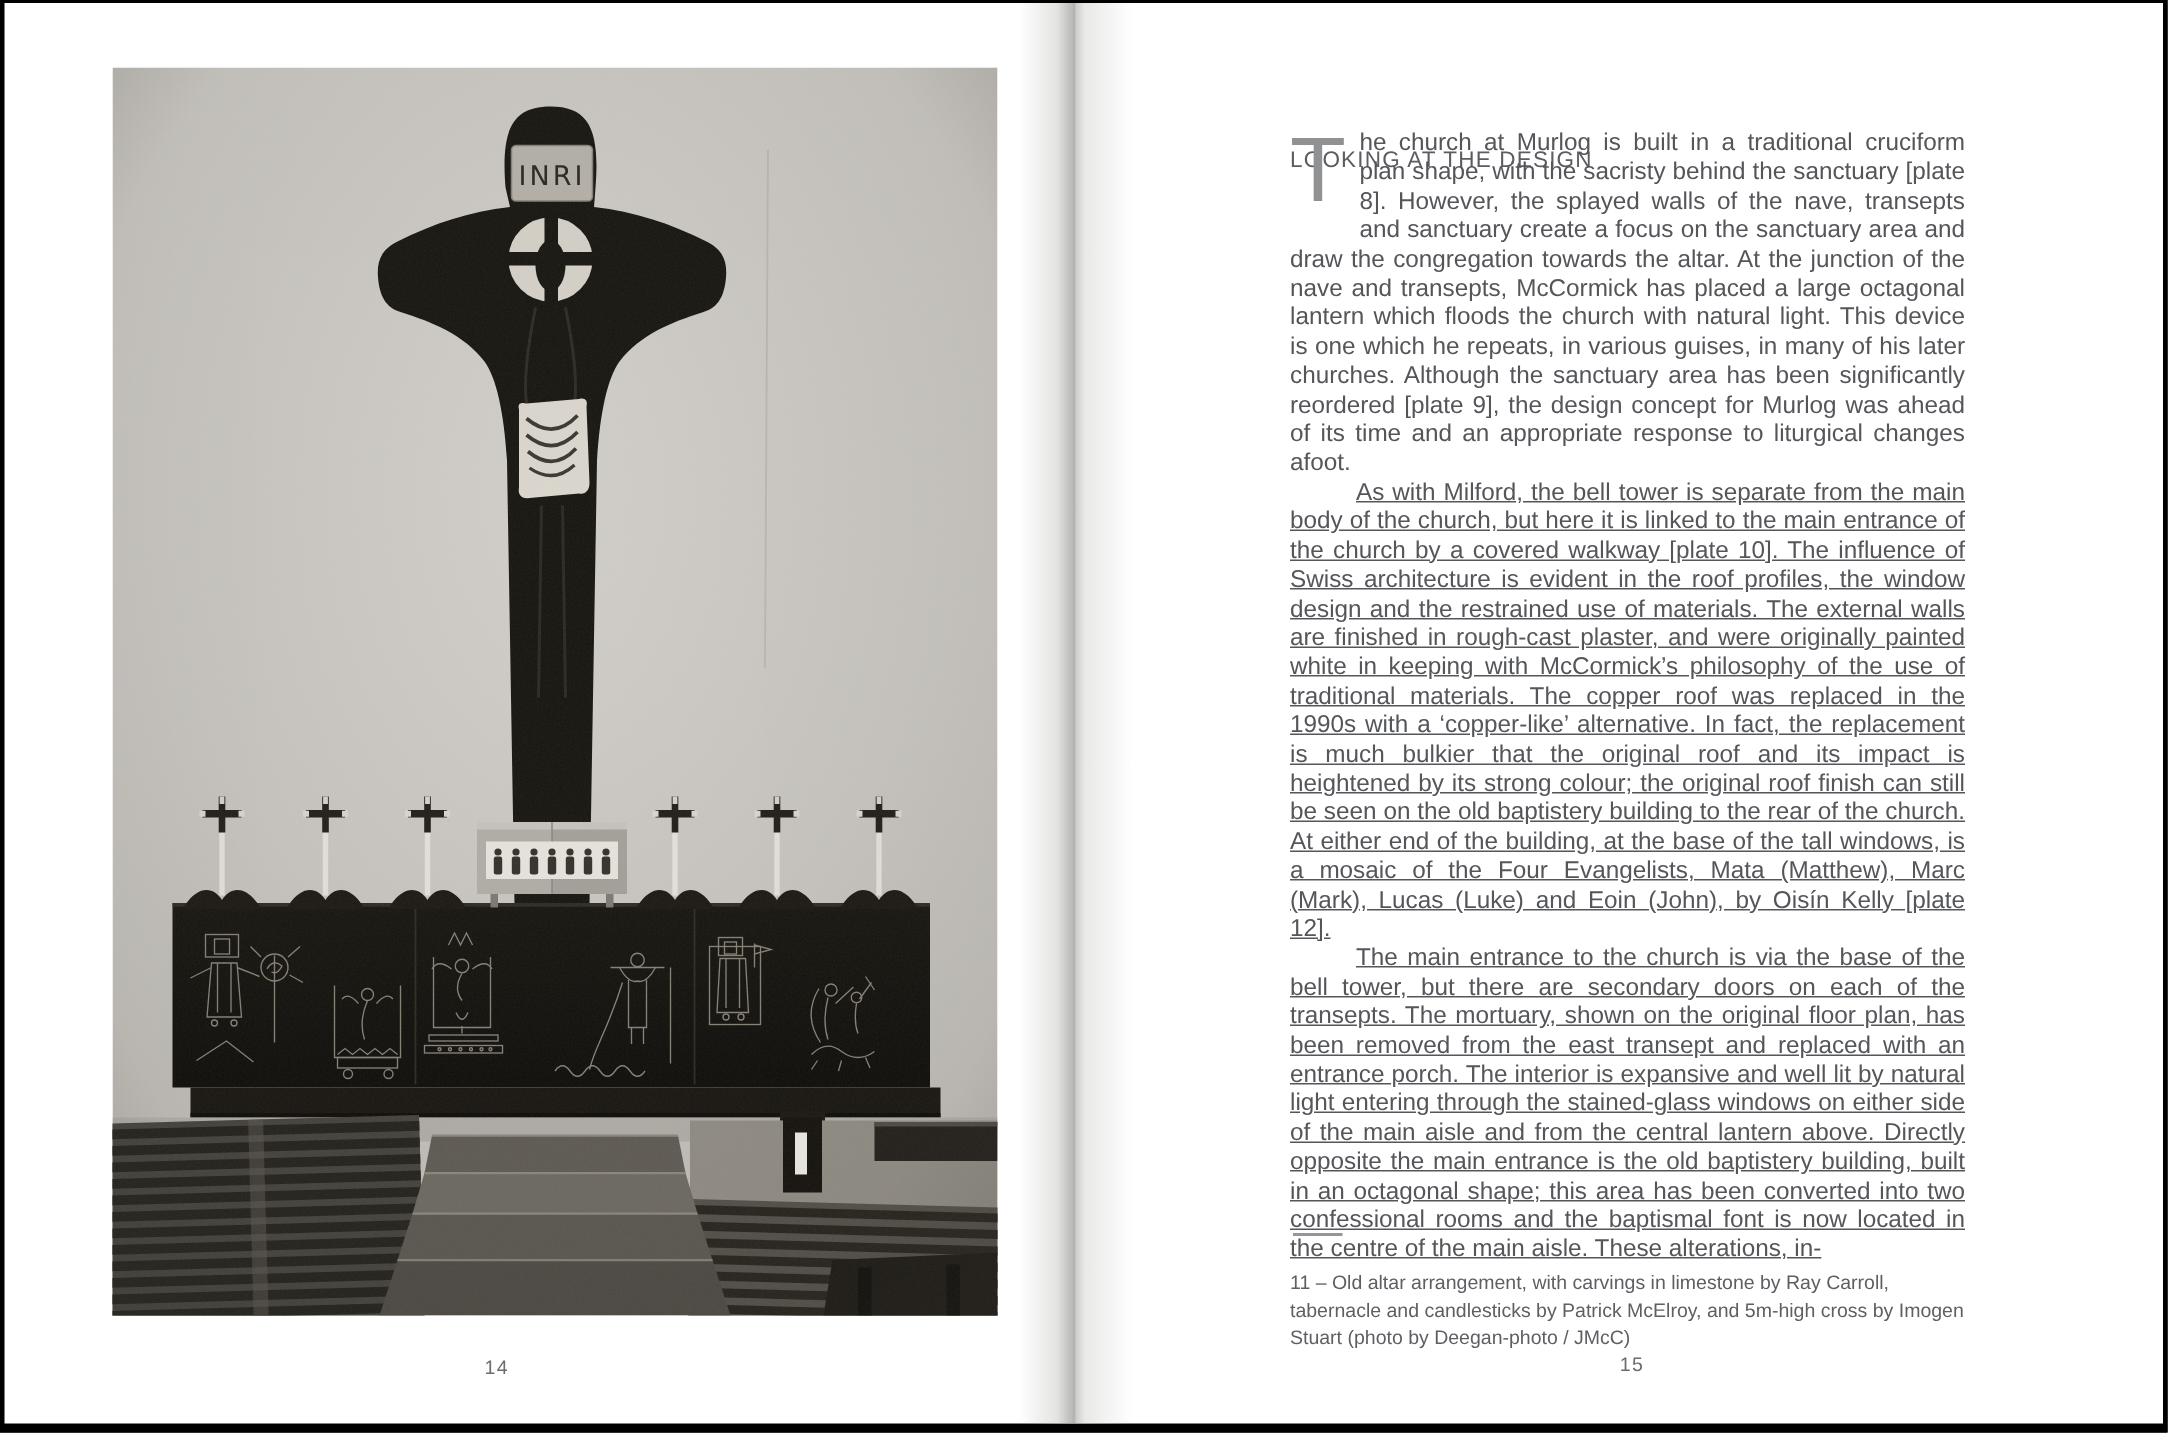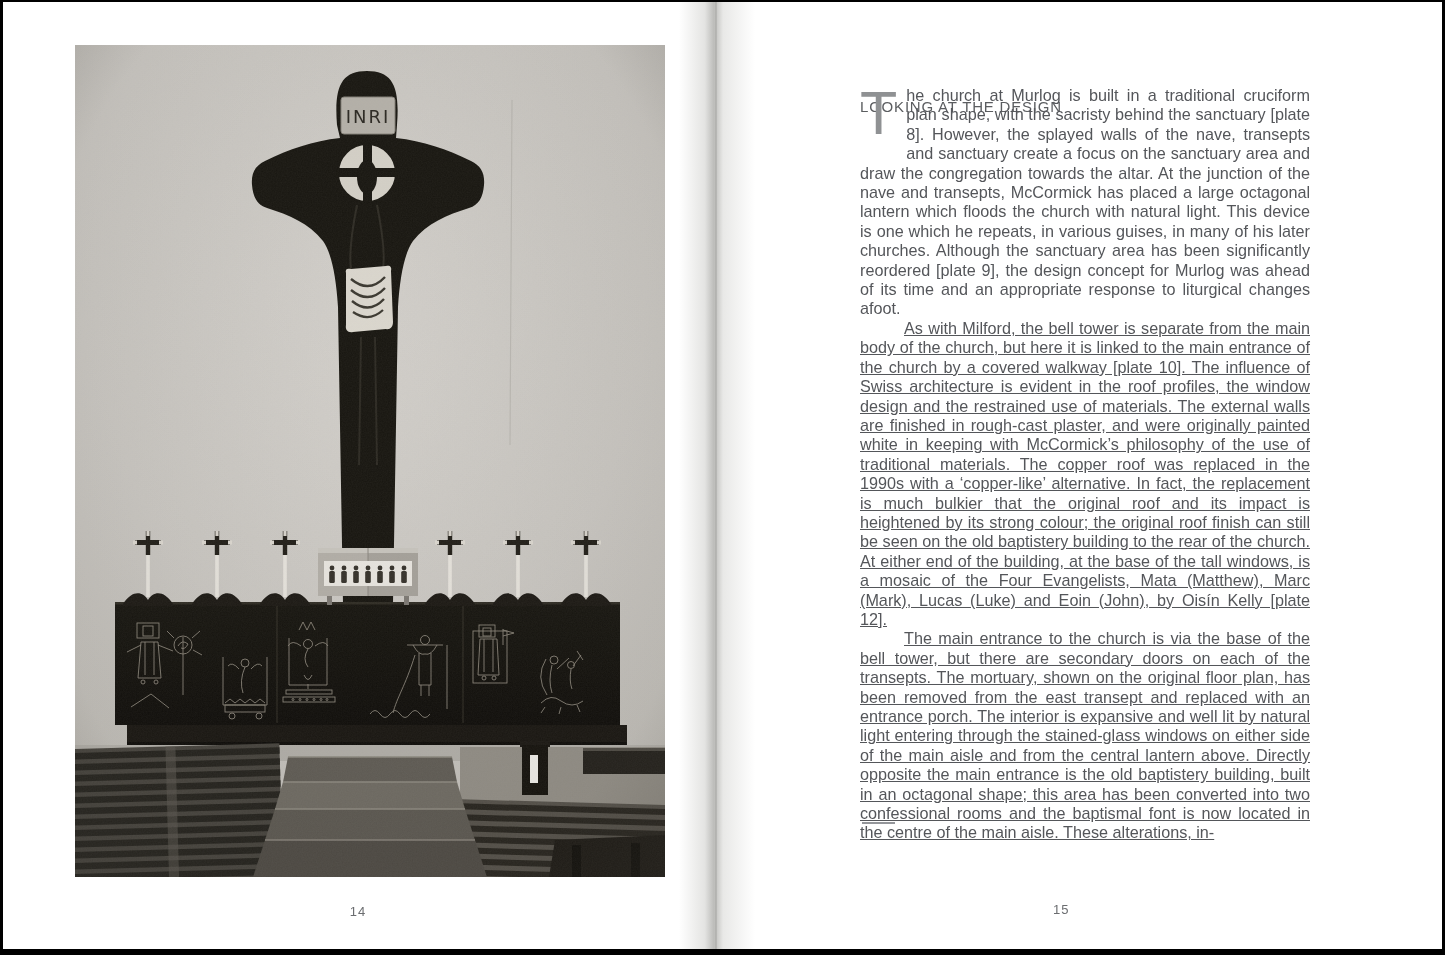--- a/index.html
+++ b/index.html
@@ -14,22 +14,22 @@
       rgba(205,205,202,0.55) 34%,
       rgba(176,176,173,0.85) 46%,
       rgba(214,214,211,0.55) 58%,
       rgba(255,255,255,0) 100%);}
   .gutter-line{position:absolute;left:712px;top:0;width:2px;height:947px;
     background:rgba(150,150,147,0.35);}
 
   
   .photo-wrap{position:absolute;left:72px;top:43px;width:590px;height:832px;}
   .pagenum{position:absolute;color:#6b6d70;font-size:13px;letter-spacing:1px;}
-  #pn-left{left:320px;top:902px;width:70px;text-align:center;}
-  #pn-right{left:1050px;top:900px;width:70px;}
+  #pn-left{left:320px;top:902px;width:70px;text-align:left;}
+  #pn-right{left:1050px;top:900px;width:70px;text-align:center;}
 
   
   .heading{position:absolute;left:857px;top:48px;width:460px;
     font-size:15px;letter-spacing:0.8px;color:#5b5d60;font-weight:400;margin-top:48px;}
   .bodycol{position:absolute;left:857px;top:84px;width:450px;
     color:#54565a;font-size:16.2px;line-height:19.4px;text-align:justify;}
   .bodycol p{margin:0;padding:0;}
   .bodycol p.indented{text-indent:44px;text-decoration:underline;}
   .dropcap{float:left;font-size:61px;line-height:49px;height:56px;
     margin:3px 9px 0 0;color:#8f9193;}
@@ -350,16 +350,17 @@
 
   <div class="heading">LOOKING AT THE DESIGN</div>
 
   <div class="bodycol">
     <p><span class="dropcap">T</span><span>he church at Murlog is built in a traditional cruciform plan shape, with the sacristy behind the sanctuary [plate 8]. However, the splayed walls of the nave, transepts and sanctuary create a focus on the sanctuary area and draw the congregation towards the altar. At the junction of the nave and transepts, McCormick has placed a large octagonal lantern which floods the church with natural light. This device is one which he repeats, in various guises, in many of his later churches. Although the sanctuary area has been significantly reordered [plate 9], the design concept for Murlog was ahead of its time and an appropriate response to liturgical changes afoot.</span></p>
     <p class="indented">As with Milford, the bell tower is separate from the main body of the church, but here it is linked to the main entrance of the church by a covered walkway [plate 10]. The influence of Swiss architecture is evident in the roof profiles, the window design and the restrained use of materials. The external walls are finished in rough-cast plaster, and were originally painted white in keeping with McCormick’s philosophy of the use of traditional materials. The copper roof was replaced in the 1990s with a ‘copper-like’ alternative. In fact, the replacement is much bulkier that the original roof and its impact is heightened by its strong colour; the original roof finish can still be seen on the old baptistery building to the rear of the church. At either end of the building, at the base of the tall windows, is a mosaic of the Four Evangelists, Mata (Matthew), Marc (Mark), Lucas (Luke) and Eoin (John), by Oisín Kelly [plate 12].</p>
     <p class="indented">The main entrance to the church is via the base of the bell tower, but there are secondary doors on each of the transepts. The mortuary, shown on the original floor plan, has been removed from the east transept and replaced with an entrance porch. The interior is expansive and well lit by natural light entering through the stained-glass windows on either side of the main aisle and from the central lantern above. Directly opposite the main entrance is the old baptistery building, built in an octagonal shape; this area has been converted into two confessional rooms and the baptismal font is now located in the centre of the main aisle. These alterations, in-</p>
   </div>
 
   <div class="cap-rule"></div>
+  <p class="caption">11 – Old altar arrangement, with carvings in limestone by Ray Carroll, tabernacle and candlesticks by Patrick McElroy, and 5m-high cross by Imogen Stuart (photo by Deegan-photo / JMcC)</p>
 
   <div id="pn-right" class="pagenum">15</div>
  </div>
 </div>
 
 </body></html>

